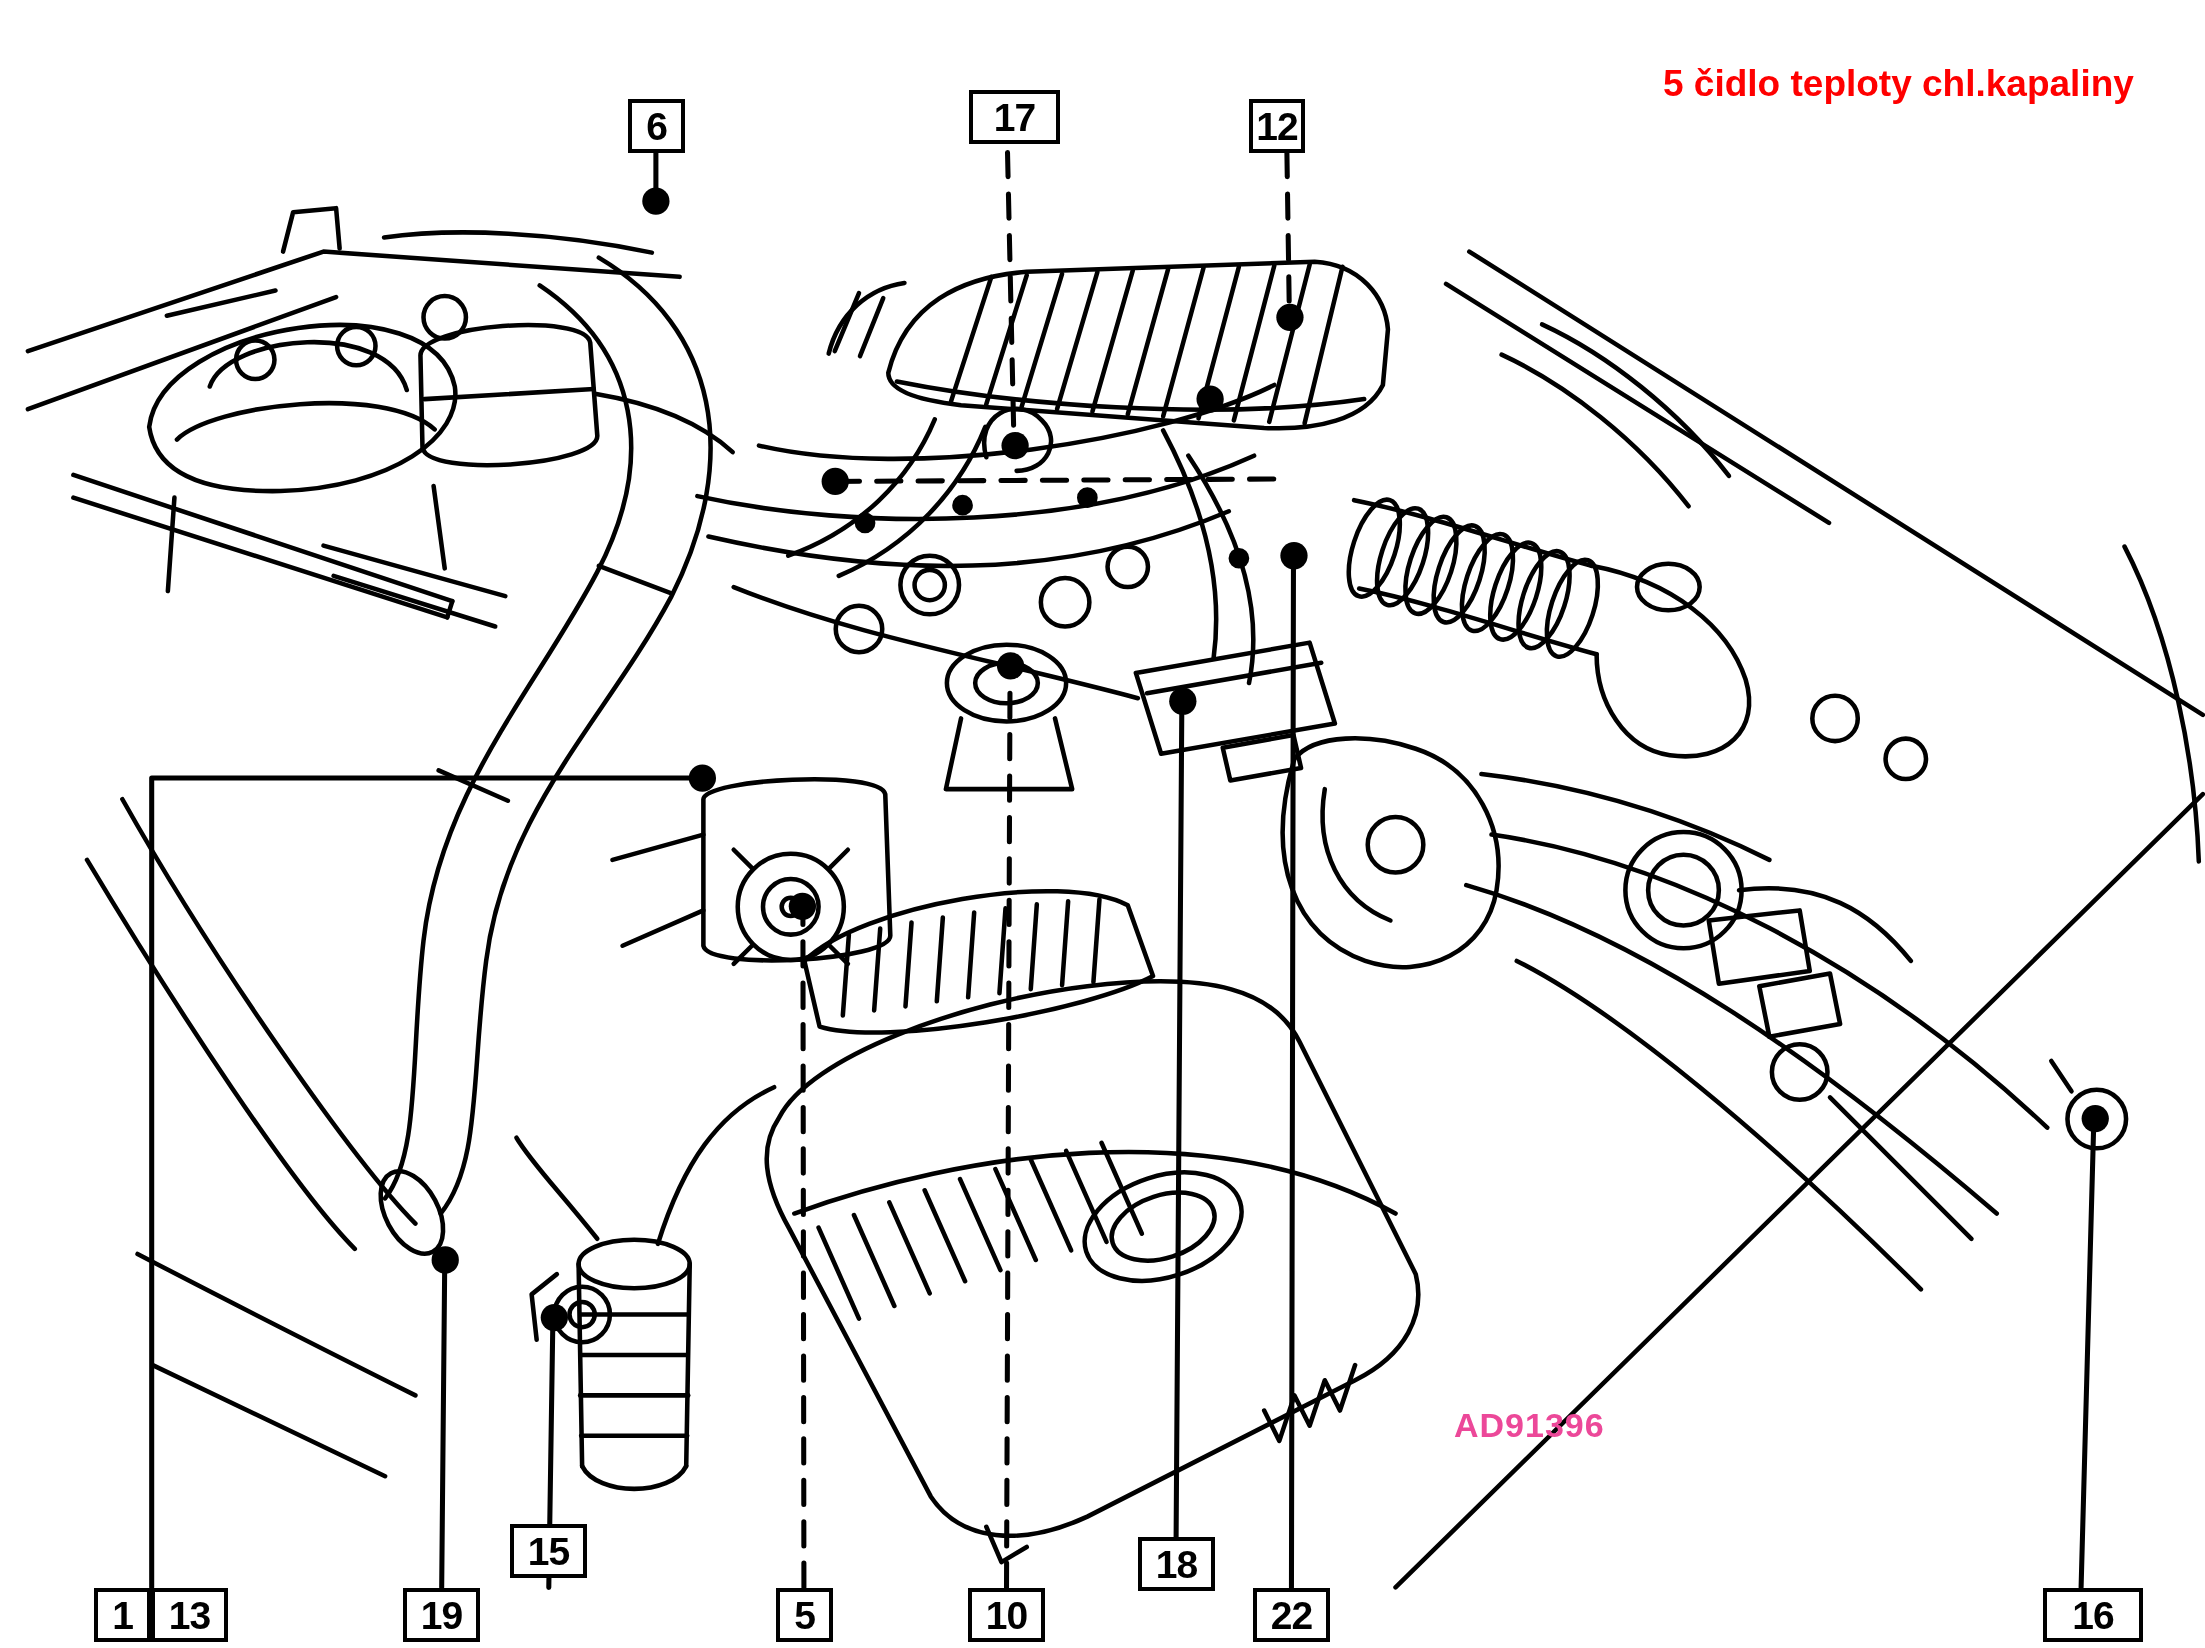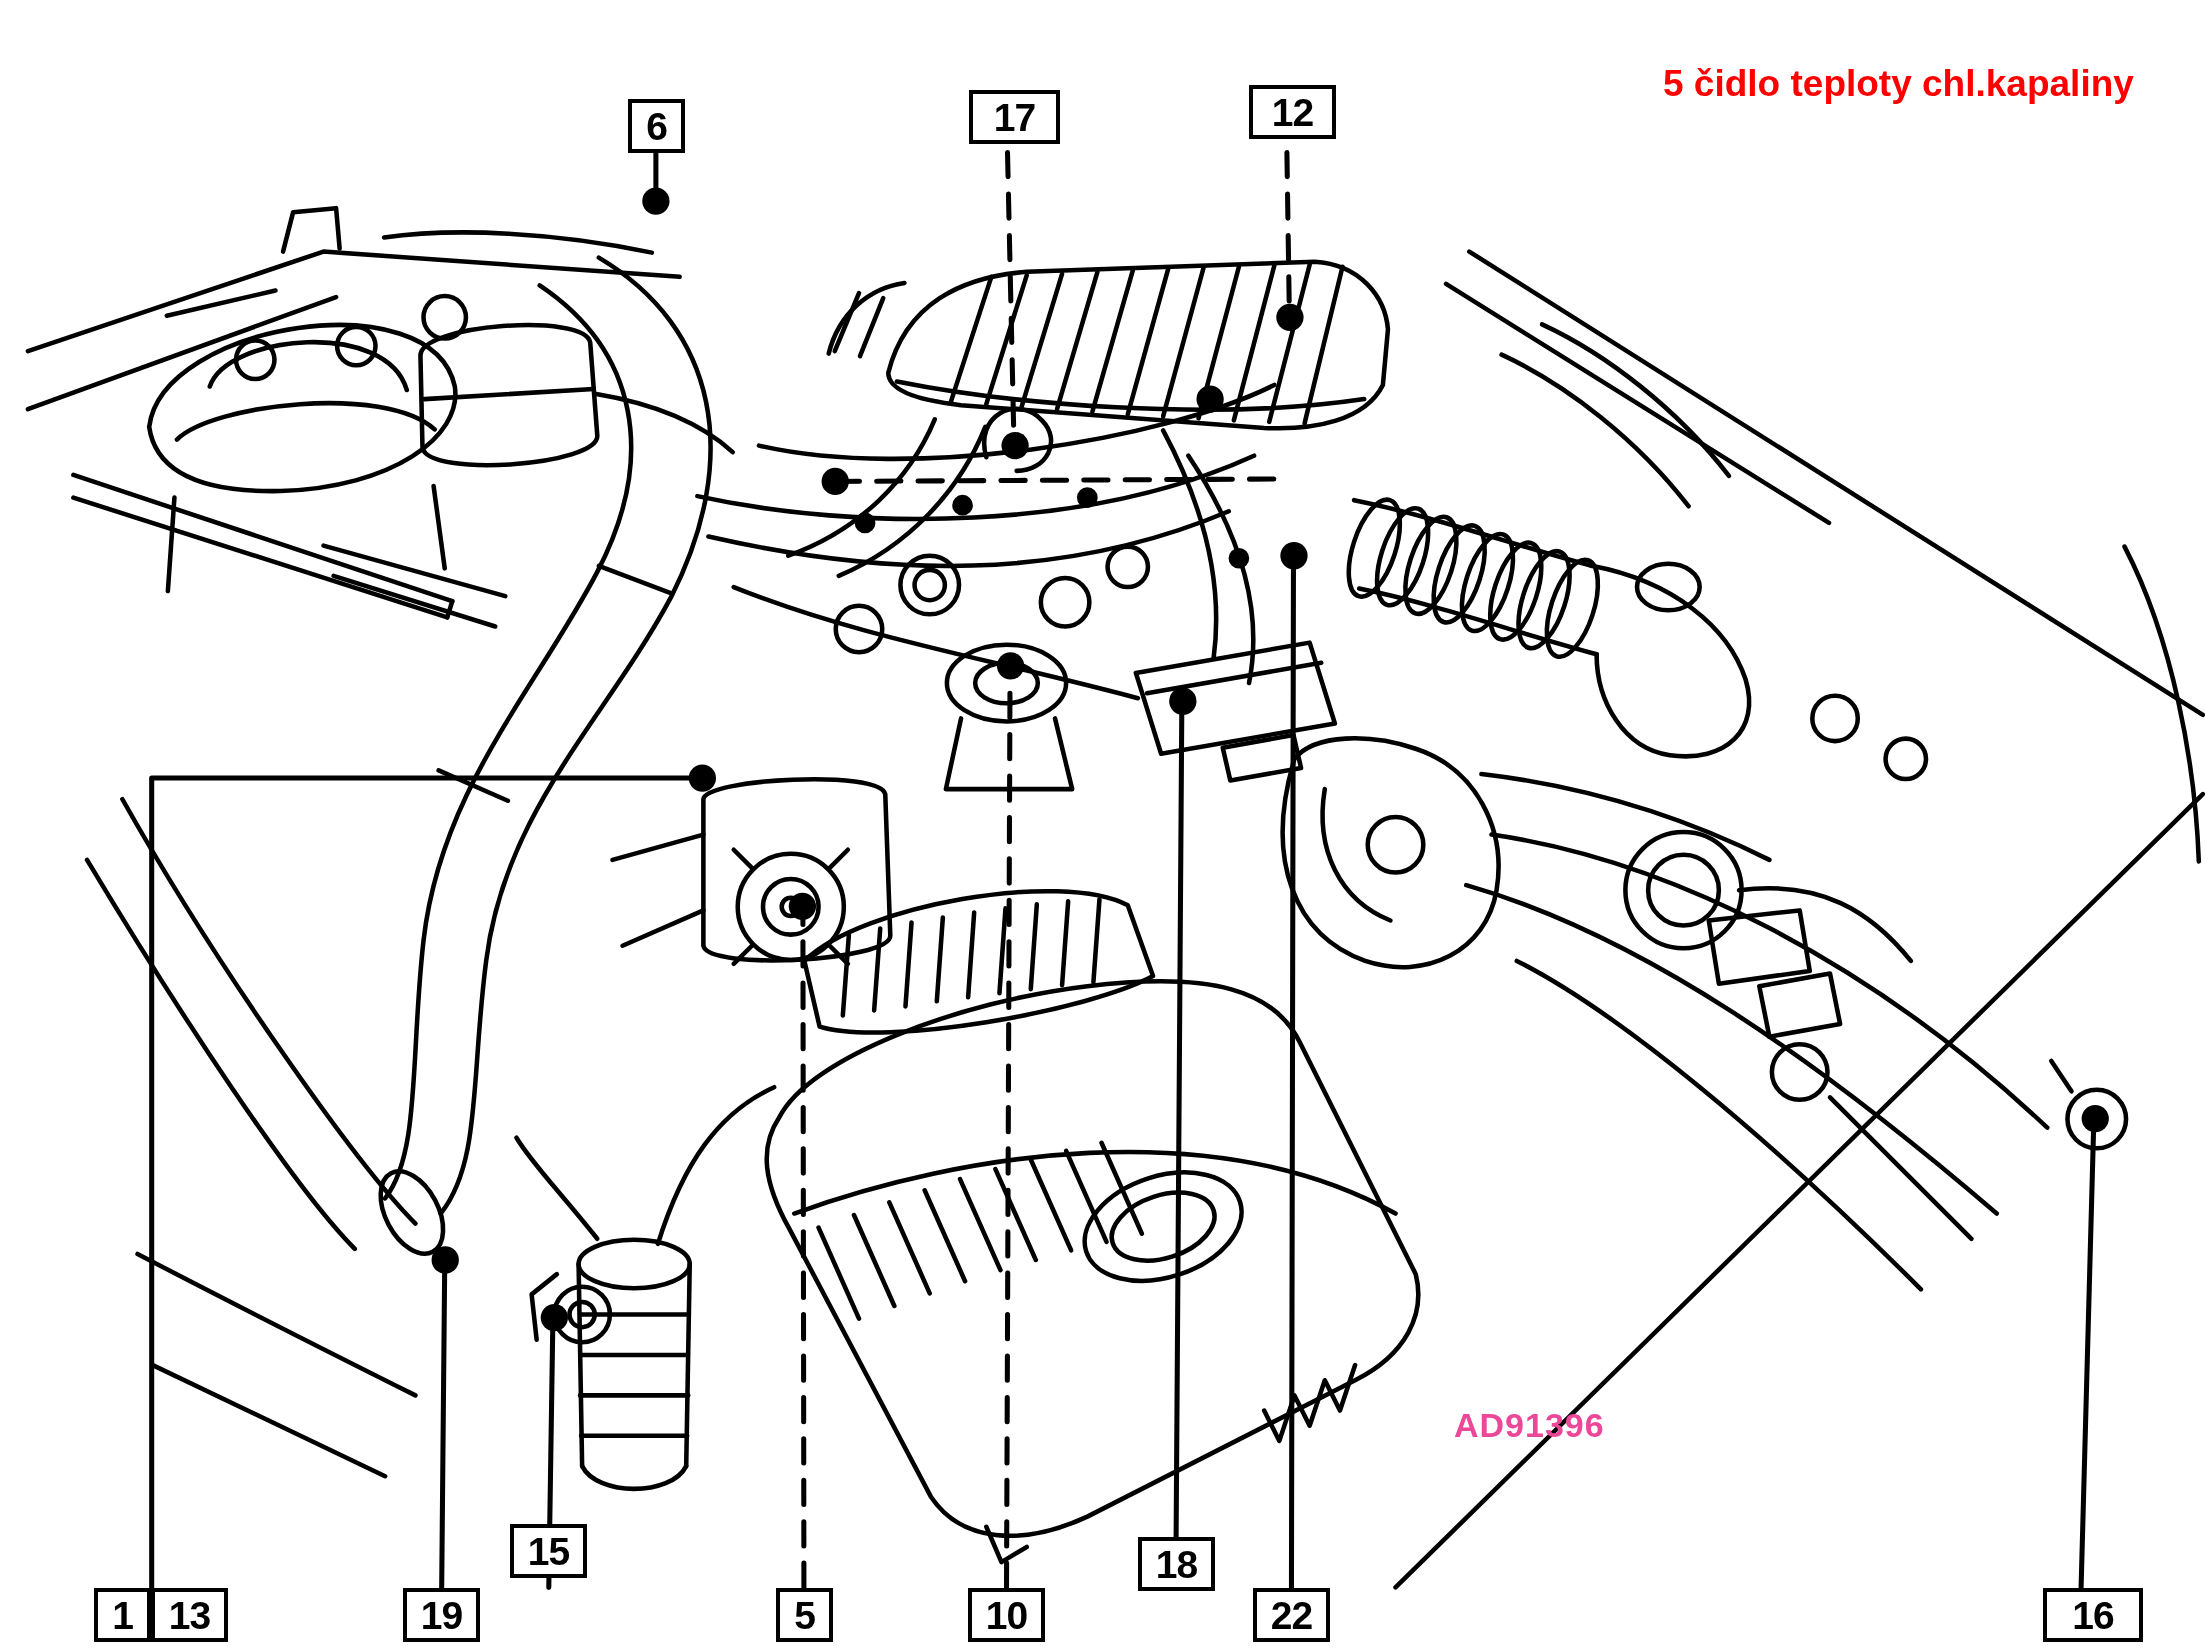--- a/index.html
+++ b/index.html
@@ -273,21 +273,21 @@
       <circle cx="1588" cy="1794" r="27"></circle>
       <circle cx="2000" cy="1318" r="27"></circle>
       <circle cx="2341" cy="1388" r="27"></circle>
       <circle cx="2561" cy="1100" r="27"></circle>
       <circle cx="4147" cy="2214" r="27"></circle>
     </g>
   </svg>
 
   <div class="callout" style="left:628px;top:99px;width:57px">6</div>
   <div class="callout" style="left:969px;top:90px;width:91px">17</div>
-  <div class="callout" style="left:1249px;top:85px;width:87px">12</div>
+  <div class="callout" style="left:1249px;top:99px;width:56px">12</div>
 
   <div class="callout" style="left:94px;top:1588px;width:57px">1</div>
   <div class="callout" style="left:151px;top:1588px;width:77px">13</div>
   <div class="callout" style="left:403px;top:1588px;width:77px">19</div>
   <div class="callout" style="left:510px;top:1524px;width:77px">15</div>
   <div class="callout" style="left:776px;top:1588px;width:57px">5</div>
   <div class="callout" style="left:968px;top:1588px;width:77px">10</div>
   <div class="callout" style="left:1138px;top:1537px;width:77px">18</div>
   <div class="callout" style="left:1253px;top:1588px;width:77px">22</div>
   <div class="callout" style="left:2043px;top:1588px;width:100px">16</div>

